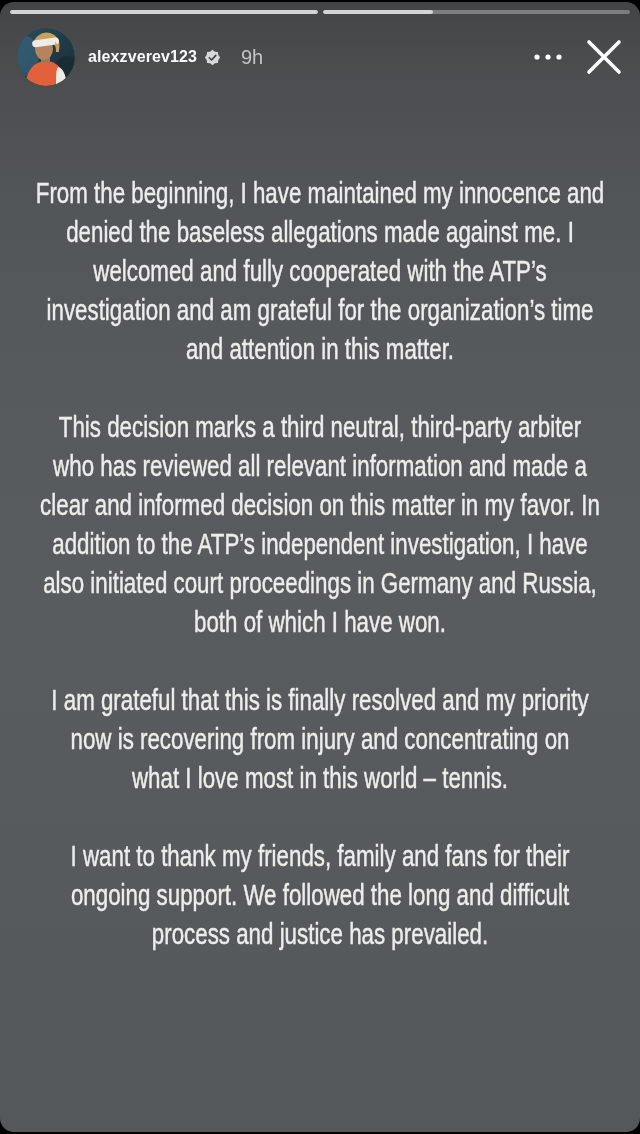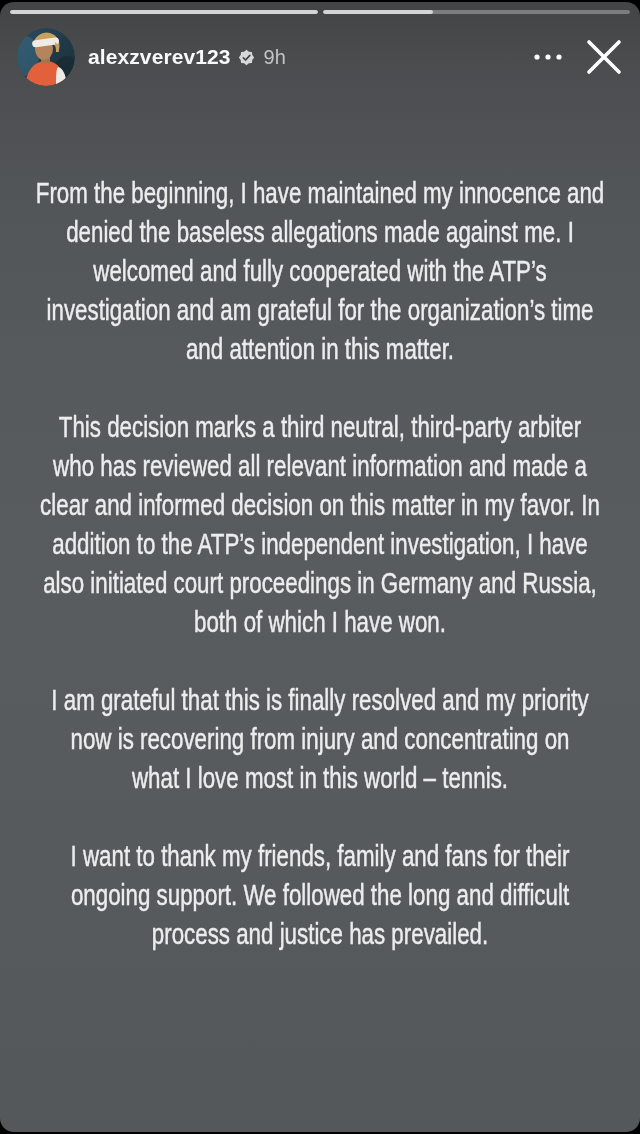--- a/index.html
+++ b/index.html
@@ -69,35 +69,35 @@
     width: 58px;
     height: 58px;
     border-radius: 50%;
     overflow: hidden;
     flex: 0 0 auto;
     cursor: pointer;
   }
   .username {
     margin-left: 13px;
     color: #fafafa;
-    font-size: 21px;
+    font-size: 16px;
     font-weight: 700;
     letter-spacing: 0.1px;
     white-space: nowrap;
     cursor: pointer;
   }
   .badge {
     margin-left: 7px;
     width: 17px;
     height: 17px;
     flex: 0 0 auto;
     display: inline-flex;
   }
   .timestamp {
-    margin-left: 9px;
+    margin-left: 20px;
     color: #c2c4c5;
     font-size: 20px;
     font-weight: 400;
   }
   .spacer { flex: 1; }
   .icon-btn {
     background: none;
     border: none;
     padding: 0;
     width: 44px;

